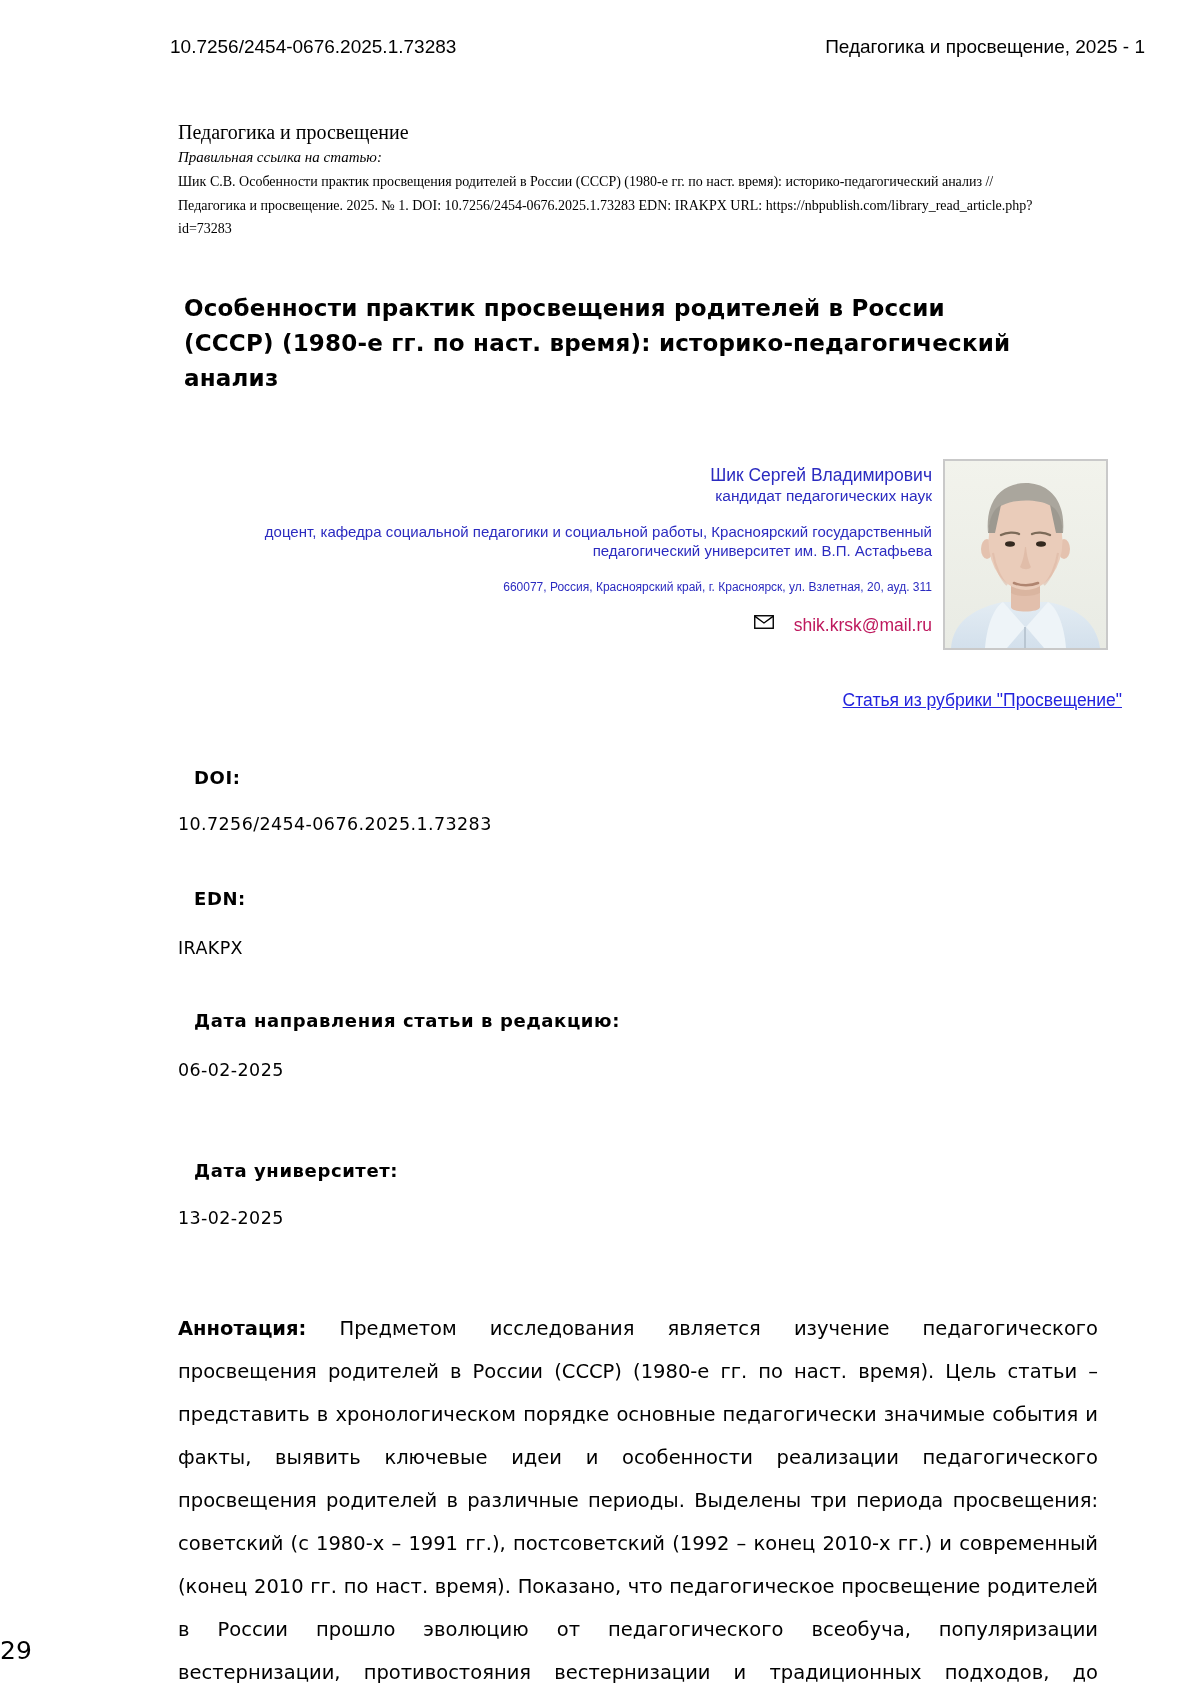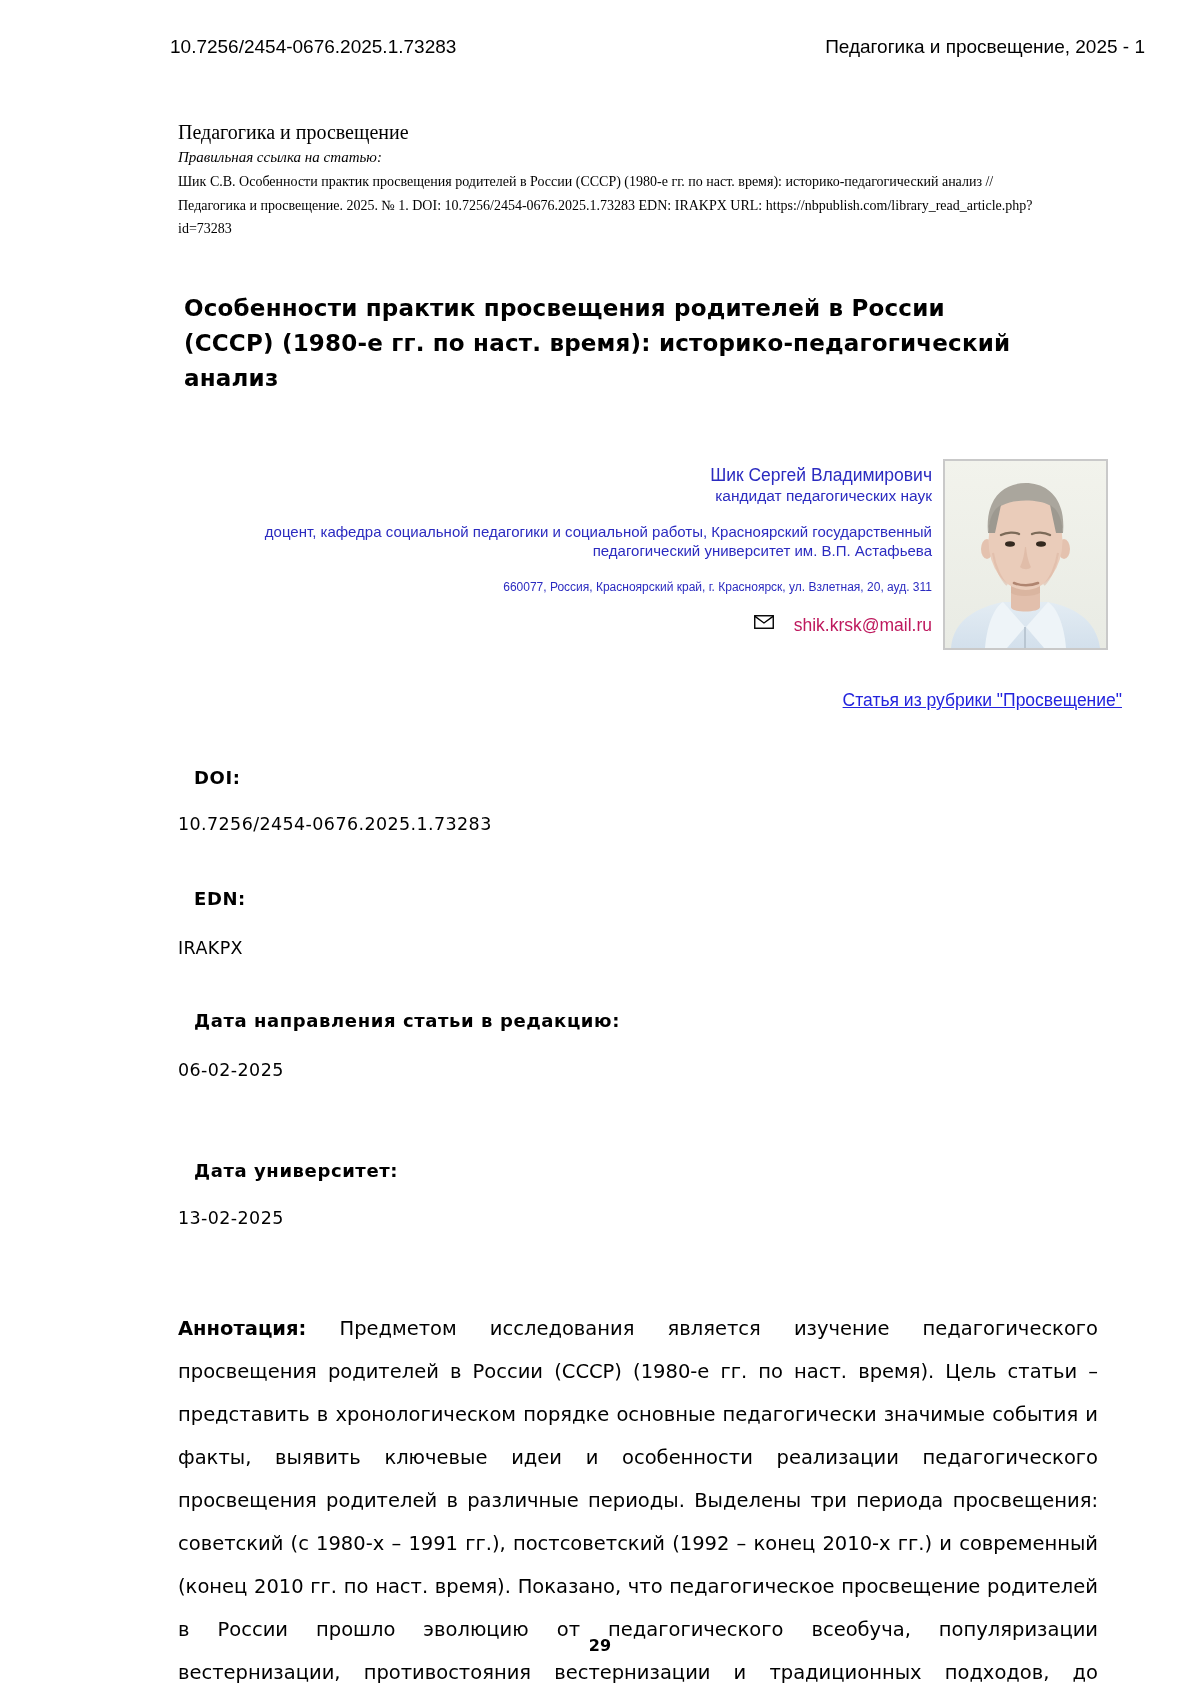--- a/index.html
+++ b/index.html
@@ -101,24 +101,22 @@
   .abstract {
     position: absolute; top: 1307px; left: 178px; width: 920px;
     font-family: "DejaVu Sans", sans-serif;
     font-size: 19.5px; line-height: 43px;
     text-align: justify;
   }
   .abstract-label { font-weight: 700; }
   
   .page-number {
     position: absolute; top: 1636px; left: 0; width: 1200px;
-    text-align: center;
-    font-family: "DejaVu Sans", sans-serif;
-    font-size: 16px;
-    font-weight: bold;
+    font-family: "DejaVu Sans", sans-serif;
+    font-size: 25px;
   }
 </style>
 </head>
 <body>
 
 <div class="page">
 
   <div class="running-head">
     <span>10.7256/2454-0676.2025.1.73283</span>
     <span>Педагогика и просвещение, 2025 - 1</span>

